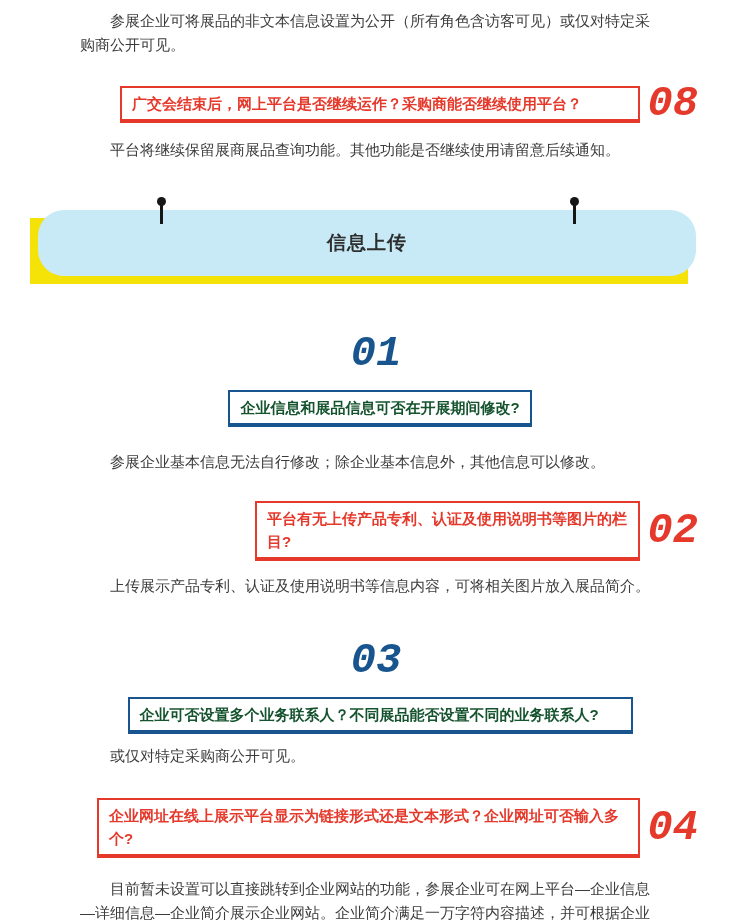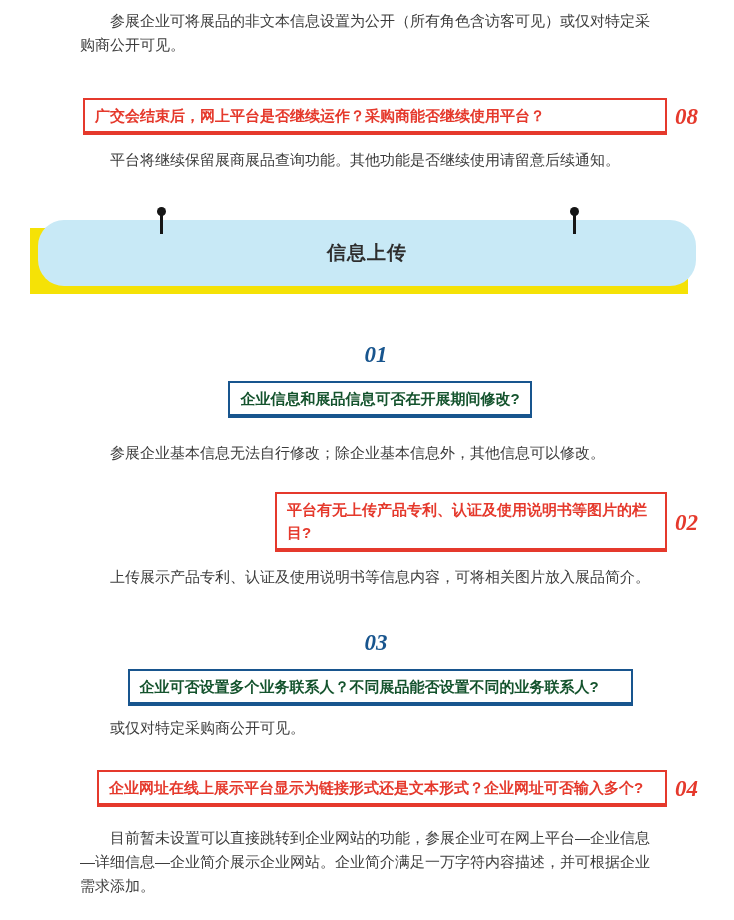--- a/index.html
+++ b/index.html
@@ -34,36 +34,36 @@
     border-style:solid;
     border-width:2px 2px 4px 2px;
     padding:4px 10px;
     font-weight:bold;
     font-size:15px;
     line-height:23px;
   }
   .q-box.red  { border-color:#e5392c; color:#e5392c; }
   .q-box.blue { border-color:#18558e; color:#14532d;margin-top:15px; }
   .q-num {
-    font-family:Liberation Serif, serif;
+    font-family:Liberation Mono, monospace;
     font-style:italic;
     font-weight:bold;
-    font-size:23px;
+    font-size:42px;
     line-height:1;
     white-space:nowrap;
   }
   .q-num.red  { color:#e5392c; margin-left:8px; }
   .q-num.blue { color:#18558e; margin-right:8px; }
   
-  [data-name="faq-item-08"] .q-row { margin-top:41px; padding-left:83px; }
+  [data-name="faq-item-08"] .q-row { margin-top:26px; padding-left:120px; }
   [data-name="faq-item-08"] .answer { margin-top:13px; }
   [data-name="faq-item-01"] .q-row { margin-top:57px; }
   [data-name="faq-item-01"] .q-box { white-space:nowrap; }
   [data-name="faq-item-01"] .answer { margin-top:23px; }
-  [data-name="faq-item-02"] .q-row { margin-top:27px; padding-left:255px;margin-left:20px; }
+  [data-name="faq-item-02"] .q-row { margin-top:27px; padding-left:255px; }
   [data-name="faq-item-02"] .answer { margin-top:13px; }
   [data-name="faq-item-03"] .q-row { margin-top:42px; }
   [data-name="faq-item-03"] .q-box { width:505px; }
   [data-name="faq-item-03"] .answer { margin-top:10px; }
   [data-name="faq-item-04"] .q-row { margin-top:30px; padding-left:97px; }
   [data-name="faq-item-04"] .answer { margin-top:19px; }
   
   .banner-wrap {
     position:relative;
     height:66px;

